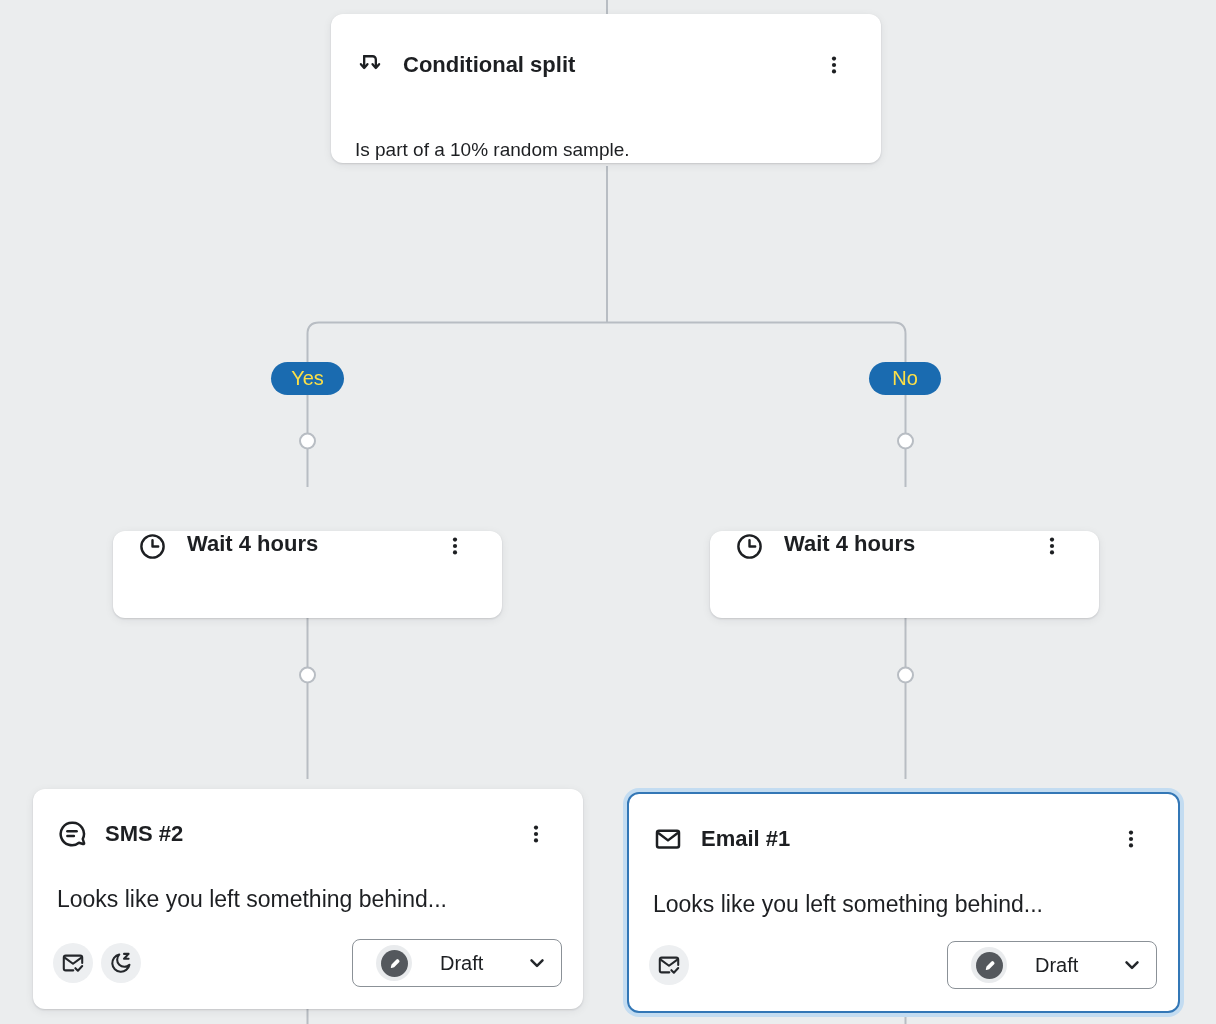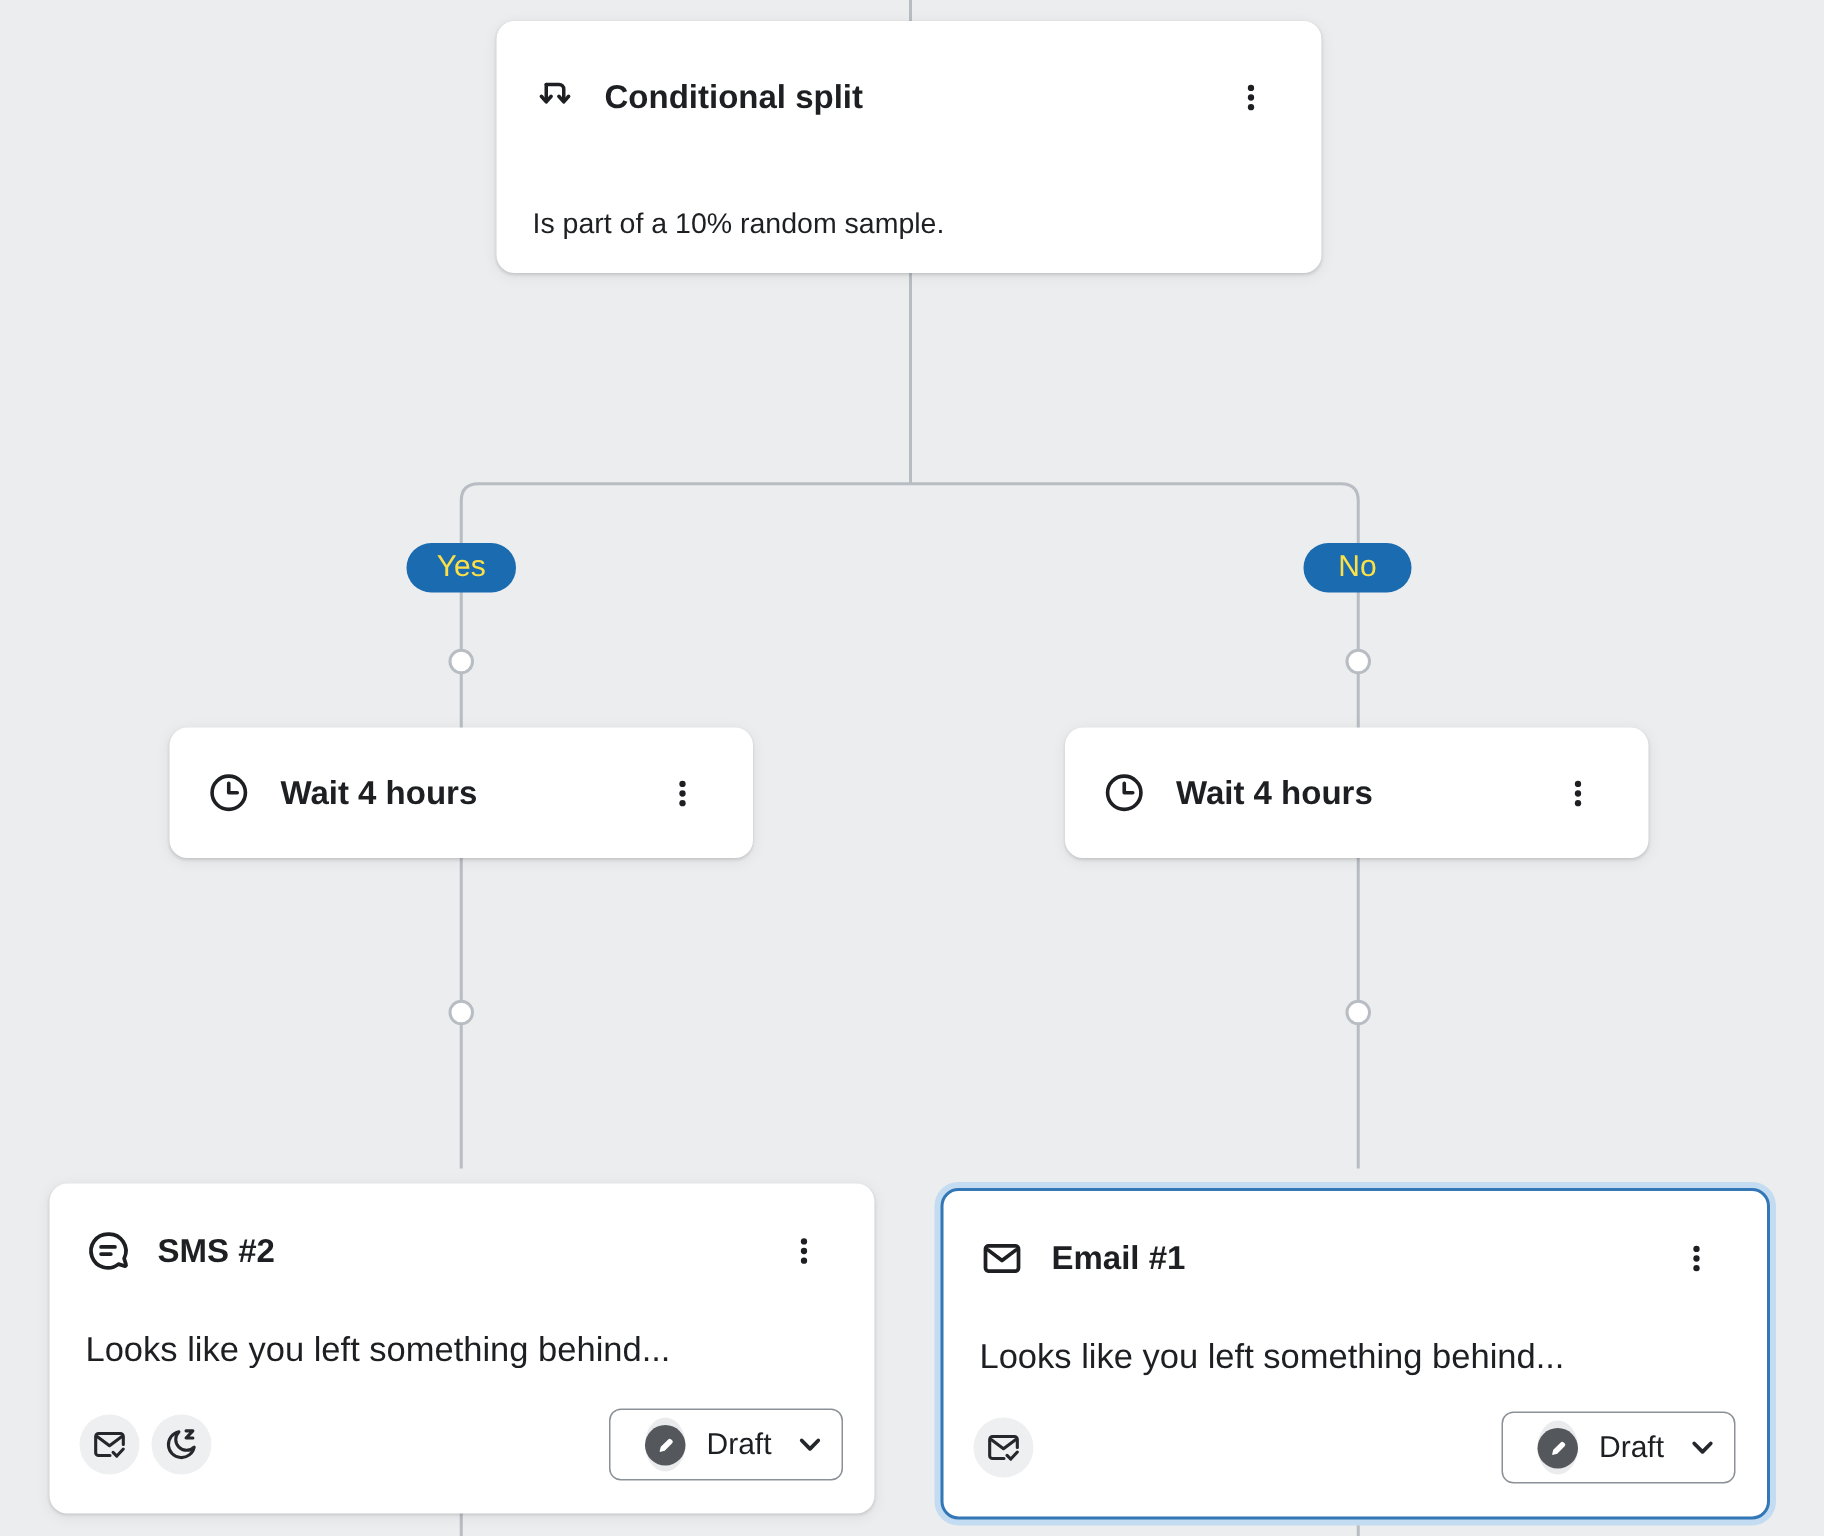--- a/index.html
+++ b/index.html
@@ -21,28 +21,28 @@
   }
   #badge-yes { left: 271px; top: 362px; width: 73px; }
   #badge-no  { left: 869px; top: 362px; width: 72px; }
 
   .card {
     position: absolute; background: var(--card-bg, #fff); border-radius: 12px;
     box-shadow: 0 1px 2px rgba(25,30,36,.14), 0 2px 10px rgba(25,30,36,.07);
     z-index: 1;
   }
 
-  #conditional-card { left: 331px; top: 14px; width: 550px; height: 168px; padding: 36px 36px 0 24px; }
+  #conditional-card { left: 331px; top: 14px; width: 550px; height: 149px; padding: 36px 36px 0 24px; }
   .card-head { display: flex; align-items: center; gap: 18px; }
   .head-icon { width: 30px; height: 30px; flex: 0 0 30px; display: flex; align-items: center; justify-content: center; color: #1d1f22; }
   .card-title { font-size: 22px; font-weight: 700; flex: 1; white-space: nowrap; }
   .kebab-btn { width: 22px; height: 30px; display: flex; align-items: center; justify-content: center; background: none; border: 0; padding: 0; cursor: pointer; color: #1d1f22; }
   .desc { margin-top: 57px; font-size: 19px; line-height: 25px; white-space: nowrap; }
 
-  .wait-card { width: 389px; height: 87px; padding: 0 36px 0 24px; display: flex; align-items: center; gap: 20px; }
+  .wait-card { width: 389px; height: 87px; padding: 0 36px 0 24px; display: flex; gap: 20px; margin-top: 46px; }
   #wait-left  { left: 113px; top: 485px; }
   #wait-right { left: 710px; top: 485px; }
 
   .node-card { width: 550px; height: 220px; }
   #sms-card   { left: 33px;  top: 777px; margin-top: 12px; }
   #email-card {
     left: 627px; top: 777px; width: 553px; height: 221px;
     border: 2px solid var(--selection-border, #3377b6);
     box-shadow: 0 0 0 4px var(--selection-halo, #c3dcf1), 0 1px 3px rgba(25,30,36,.10);
     margin-top: 15px;
@@ -50,23 +50,23 @@
   .node-head { position: absolute; top: 30px; left: 24px; right: 36px; display: flex; align-items: center; gap: 18px; }
   .preview { position: absolute; top: 98px; left: 24px; right: 24px; font-size: 23px; line-height: 25px; white-space: nowrap; overflow: hidden; }
   .node-foot { position: absolute; left: 20px; right: 21px; bottom: 22px; display: flex; align-items: center; justify-content: space-between; }
   .chips { display: flex; gap: 8px; }
   .chip {
     width: 40px; height: 40px; border-radius: 50%;
     background: var(--chip-bg, #edeff1);
     display: flex; align-items: center; justify-content: center; color: #24272b;
   }
   .status-button {
-    height: 48px; width: 156px; background: #fff;
+    height: 48px; width: 210px; background: #fff;
     border: 1px solid var(--button-border, #8b9197); border-radius: 8px;
-    display: flex; align-items: center; gap: 14px; padding: 0 12px 0 23px;
+    display: flex; align-items: center; gap: 28px; padding: 0 12px 0 23px;
     font-size: 20px; font-family: inherit; color: inherit; cursor: pointer;
   }
   .status-badge { width: 36px; height: 36px; border-radius: 50%; background: var(--status-badge-ring, #e9ebed); display: flex; align-items: center; justify-content: center; }
   .status-badge-inner { width: 27px; height: 27px; border-radius: 50%; background: var(--status-badge-circle, #54585d); display: flex; align-items: center; justify-content: center; }
   .status-label { flex: 1; text-align: left; }
   .chev { display: flex; align-items: center; color: #24272b; }
 </style>
 </head>
 <body style="background: rgb(235, 237, 238);">
 

